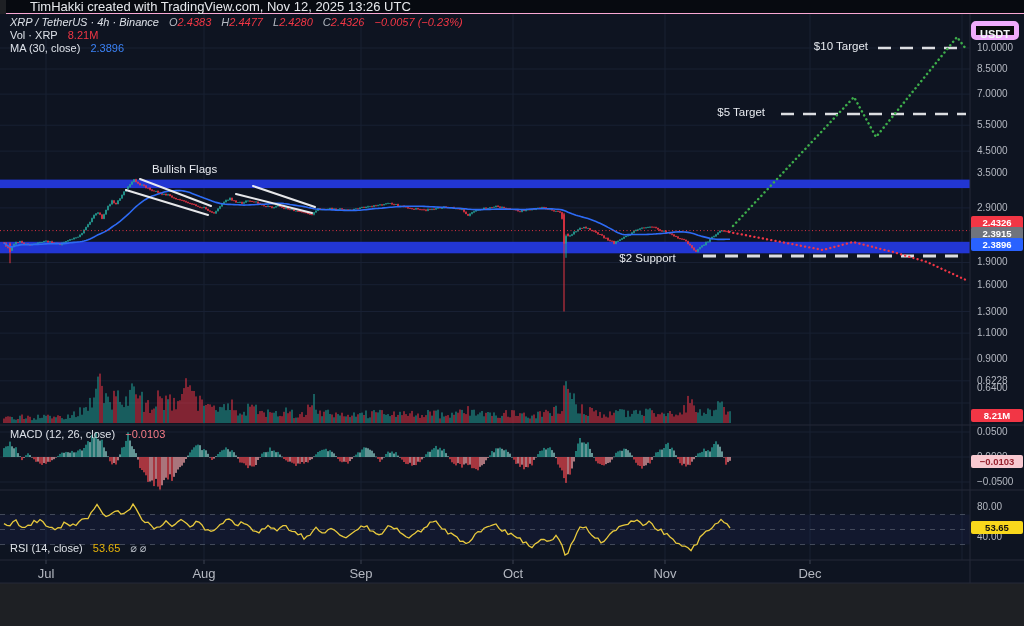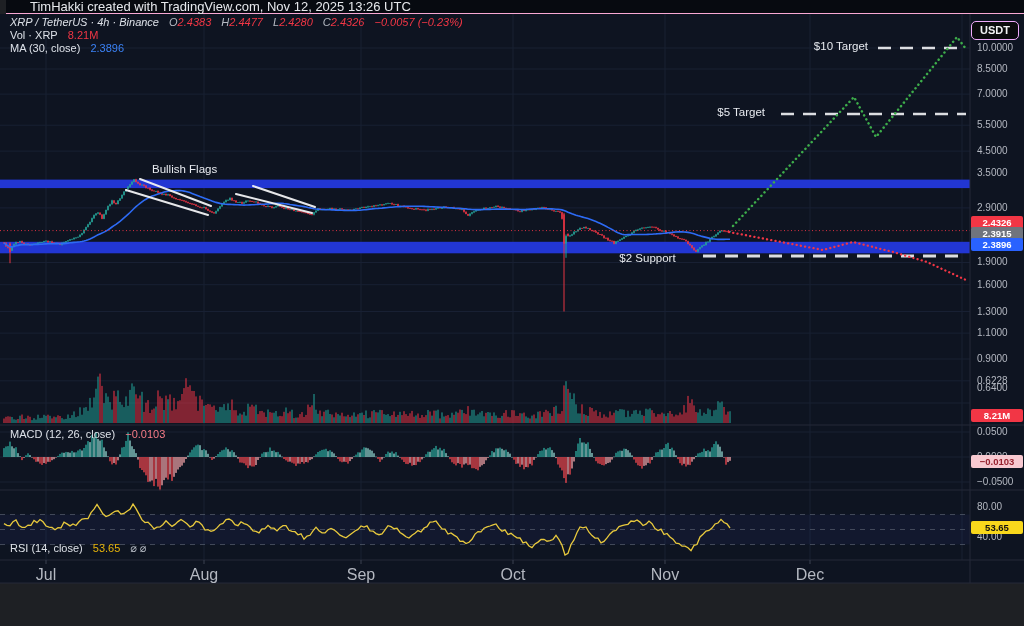--- a/index.html
+++ b/index.html
@@ -11,31 +11,31 @@
           border-bottom:1px solid #f9a8d4;margin-left:6px;}
   svg{position:absolute;left:0;top:0;}
   .legend{position:absolute;left:10px;font-size:11px;color:#dde1e8;white-space:nowrap;z-index:5;}
   .dim{color:#b5bac3;}
   .red{color:#f23645;}
   .blue{color:#3b82f6;}
   .yellow{color:#e7b40a;}
   .pink{color:#f77c87;}
   .gap{display:inline-block;width:7px;}
   .tick{position:absolute;left:977px;font-size:10px;color:#b4b8c1;z-index:4;}
-  .month{position:absolute;top:566px;font-size:16px;color:#b4b8c1;transform:translateX(-50%);z-index:4;}
+  .month{position:absolute;top:566px;font-size:13px;color:#b4b8c1;transform:translateX(-50%);z-index:4;}
   .tag{position:absolute;left:971px;width:52px;height:13px;border-radius:2px;font-size:9.5px;
        font-weight:bold;text-align:center;line-height:13px;z-index:6;}
   .tag-red{background:#f23645;color:#fff;}
   .tag-gray{background:#70747d;color:#fff;}
   .tag-blue{background:#2962ff;color:#fff;}
   .tag-pink{background:#f8c9d1;color:#97212e;}
   .tag-yellow{background:#f8d71c;color:#121212;}
   .ann{position:absolute;color:#e7eaef;font-size:11.5px;z-index:5;white-space:nowrap;}
   #usdt-btn{position:absolute;left:971px;top:21px;width:48px;height:19px;background:#0a0b0d;
-            border:1px solid #f0abfc;border-radius:5px;color:#f2f3f5;font-size:11px;font-weight:bold;
+            border:5px solid #f0abfc;border-radius:5px;color:#f2f3f5;font-size:11px;font-weight:bold;
             text-align:center;line-height:17px;box-sizing:border-box;z-index:7;cursor:pointer;}
   #footer{position:absolute;left:0;top:583px;width:1024px;height:43px;background:#1e2023;
           display:flex;align-items:center;padding-left:28px;box-sizing:border-box;gap:9px;}
   #footer .logo-text{color:#e6e7e9;font-weight:bold;font-size:17px;letter-spacing:.2px;}
 </style>
 </head>
 <body>
 
 <div id="app">
   <div id="topbar">

